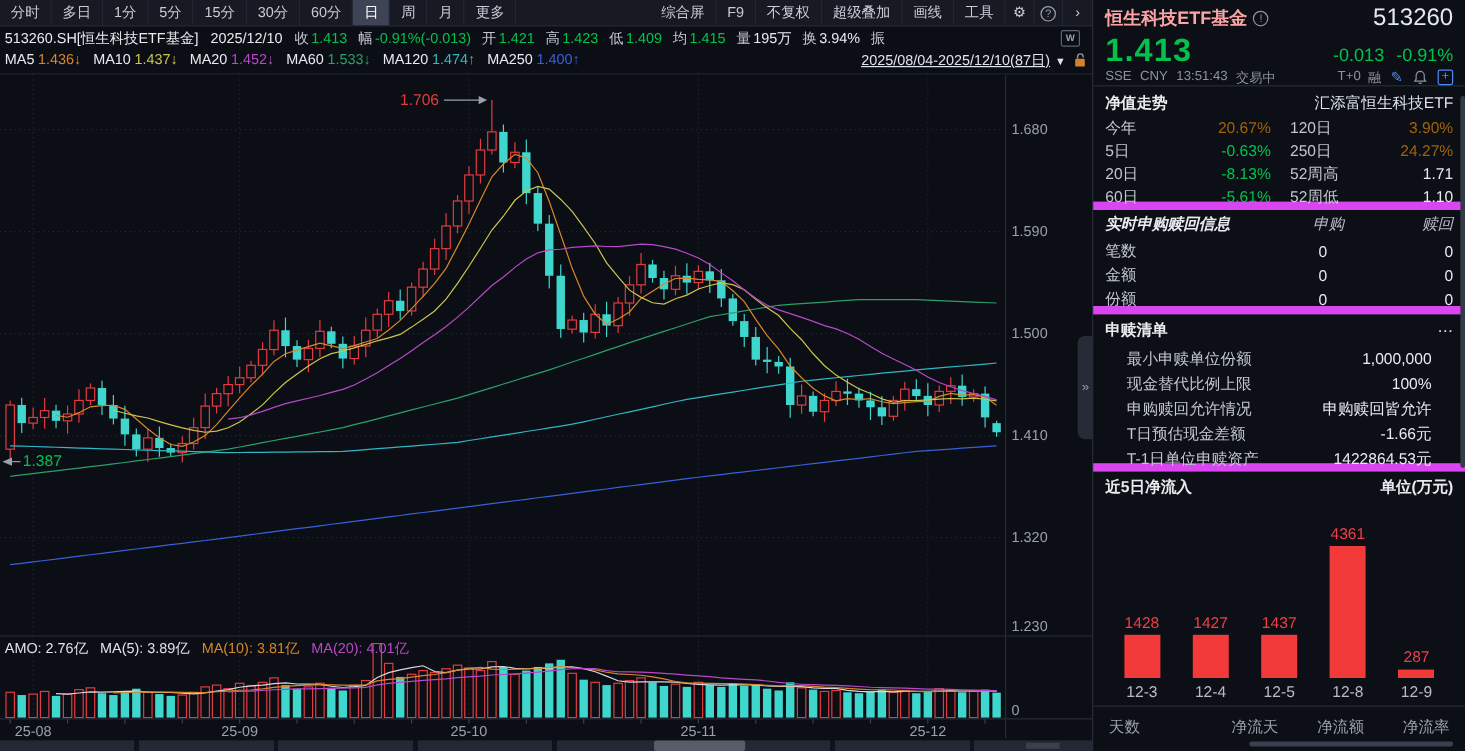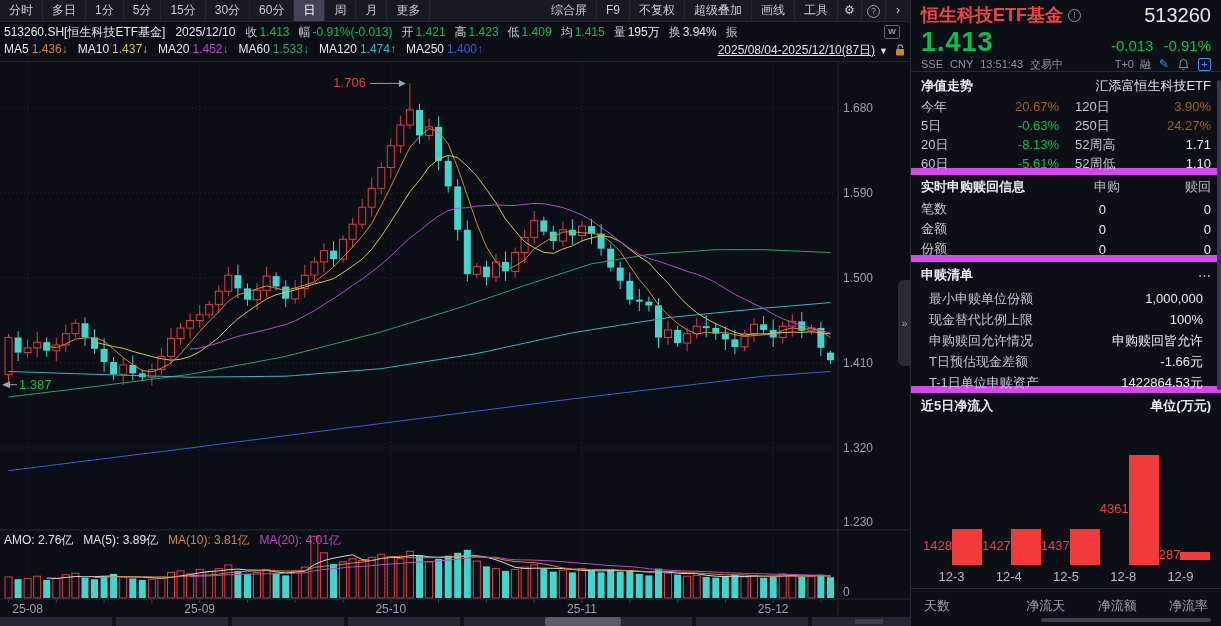--- a/index.html
+++ b/index.html
@@ -42,21 +42,21 @@
   .t-ma10 { color:#d8862b; } .t-ma20 { color:#b848c8; } .t-wh { color:#dfe3ea; }
   .h-scroll { position:absolute; left:0; right:0; bottom:0; height:9px; background:#10131a;
     background-image:repeating-linear-gradient(90deg,#232834 0px,#232834 112px,#10131a 112px,#10131a 116px); }
   .h-thumb { position:absolute; top:0; bottom:0; left:545px; width:76px; background:#565c68; border-radius:2px; }
   .h-thumb2 { position:absolute; top:2px; bottom:2px; left:855px; width:28px; background:#3a404c; }
   
   .side-panel { width:311px; height:626px; border-left:1px solid #262b36; background:#0c0f16;
     position:relative; display:flex; flex-direction:column; font-size:13px; }
   .sp-header { height:72px; border-bottom:1px solid #262b36; padding:3px 10px 0 10px; }
   .sp-r1 { display:flex; align-items:center; height:24px; }
-  .sp-name { color:#ef4444; font-weight:bold; font-size:18px; }
+  .sp-name { color:#fca5a5; font-weight:bold; font-size:15px; }
   .info-circ { display:inline-block; width:13px; height:13px; border:1px solid #8d93a1; border-radius:50%;
     color:#8d93a1; font-size:9px; line-height:11px; text-align:center; margin-left:5px; }
   .sp-code { margin-left:auto; color:#e4e8f0; font-size:20px; }
   .sp-r2 { display:flex; align-items:baseline; height:28px; }
   .sp-price { font-size:27px; font-weight:bold; color:#00c24d; letter-spacing:1px; }
   .sp-chg { margin-left:auto; color:#00c24d; font-size:15px; }
   .sp-chg span { margin-left:10px; }
   .sp-r3 { display:flex; align-items:center; height:18px; font-size:11px; color:#8d93a1; }
   .sp-r3 .mspc { margin-right:7px; }
   .sp-r3 .right { margin-left:auto; display:flex; align-items:center; }
@@ -65,38 +65,38 @@
     font-size:11px; line-height:11px; text-align:center; border-radius:2px; }
   .sect { border-bottom:7px solid #d946ef; }
   .sect-title { display:flex; align-items:center; padding:0 10px; font-weight:bold; color:#e8eaf0; }
   .sect-title .rt { margin-left:auto; font-weight:normal; color:#dfe3ea; }
   .nv { height:103px; padding-top:3px; }
   .nv .sect-title { height:22px; }
   .nv-row { display:flex; height:19px; align-items:center; padding:0 10px; }
   .nv-l { width:46px; color:#c2c6cf; } .nv-v { width:92px; text-align:right; }
   .nv-l2 { width:66px; margin-left:16px; color:#c2c6cf; } .nv-v2 { flex:1; text-align:right; }
   .rt-sect { height:87px; }
-  .rt-sect .sect-title { height:24px; }
+  .rt-sect .sect-title { height:24px;font-style:italic; }
   .rt-head-col { font-weight:normal; color:#b8bcc8; }
   .rt-row { display:flex; height:20px; align-items:center; padding:0 10px; }
   .rt-row .lb { width:90px; color:#c2c6cf; }
   .rt-row .v1 { width:95px; text-align:right; color:#e8eaf0; }
   .rt-row .v2 { flex:1; text-align:right; color:#e8eaf0; }
   .rt-c1 { width:95px; text-align:right; margin-left:auto; }
   .rt-c2 { flex:1; text-align:right; }
   .pcf { height:131px; }
   .pcf .sect-title { height:26px; }
-  .pcf-row { display:flex; height:21px; align-items:center; padding:0 18px; }
+  .pcf-row { display:flex; height:21px; align-items:center; padding:0 28px; }
   .pcf-row .lb { color:#c2c6cf; }
   .pcf-row .vl { margin-left:auto; color:#e8eaf0; }
   .more-dots { color:#9aa0ac; }
   .flow { height:196px; border-bottom:1px solid #262b36; }
   .flow .sect-title { height:26px; }
   .flow-chart { height:146px; display:flex; align-items:flex-end; padding:0 12px; }
-  .bcol { flex:1; display:flex; flex-direction:row; justify-content:flex-end; align-items:center; }
+  .bcol { flex:1; display:flex; flex-direction:column; justify-content:flex-end; align-items:center; }
   .bval { color:#f23d47; font-size:13px; margin-bottom:3px; }
   .bar { width:30px; background:#f23a3a; }
   .flow-dates { height:22px; display:flex; padding:0 12px; align-items:center; }
   .fdate { flex:1; text-align:center; color:#b8bcc8; }
   .sp-tabs { height:26px; display:flex; align-items:flex-end; padding:0 13px; }
   .sp-tab { color:#9aa0ad; margin-right:0; flex:1; }
   .sp-tab:first-child { flex:0 0 70px; }
   .sp-tab:nth-child(n+2) { text-align:right; }
   .sp-strip { height:11px; position:relative; }
   .sp-strip .mini { position:absolute; left:130px; width:170px; top:3px; height:4px; background:#3a404d; border-radius:2px; }

